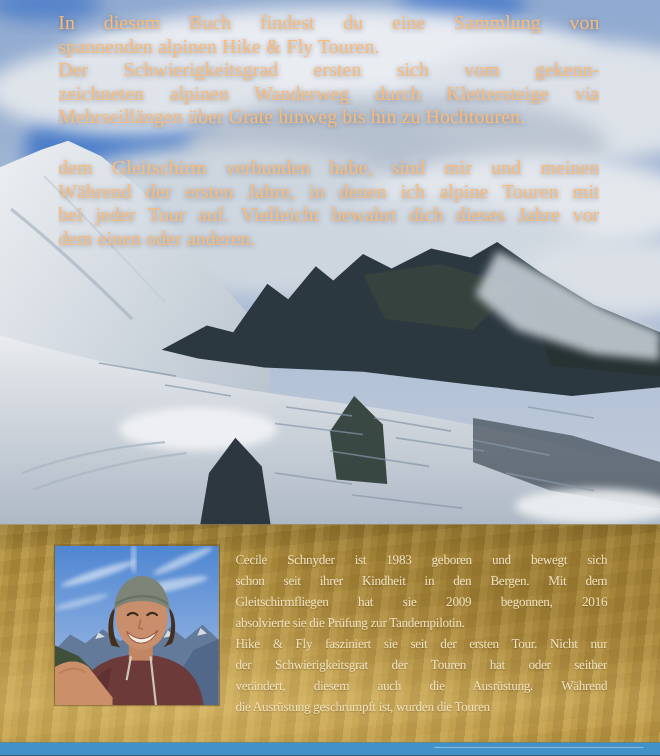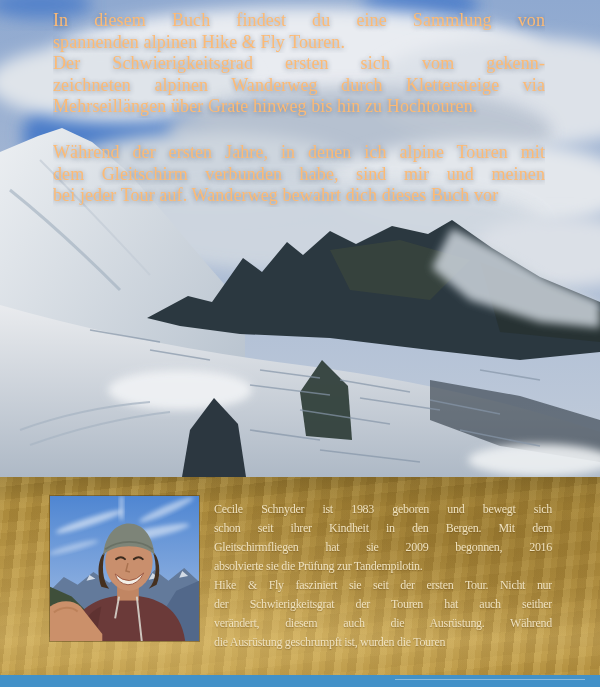--- a/index.html
+++ b/index.html
@@ -117,23 +117,24 @@
       <p class="para">
           <span class="tline">In diesem Buch findest du eine Sammlung von</span>
           <span class="tline">spannenden alpinen Hike &amp; Fly Touren.</span>
         </p>
       <p class="para">
           <span class="tline">Der Schwierigkeitsgrad ersten sich vom gekenn-</span>
           <span class="tline">zeichneten alpinen Wanderweg durch Klettersteige via</span>
           <span class="tline">Mehrseillängen über Grate hinweg bis hin zu Hochtouren.</span>
         </p>
       <p class="para gap">
+          <span class="tline">dem Gleitschirm verbunden habe, sind mir und meinen</span>
           <span class="tline">Während der ersten Jahre, in denen ich alpine Touren mit</span>
-          <span class="tline">dem Gleitschirm verbunden habe, sind mir und meinen</span>
-          <span class="tline">bei jeder Tour auf. Wanderweg bewahrt dich dieses Buch vor</span>
+          <span class="tline">bei jeder Tour auf. Vielleicht bewahrt dich dieses Jahre vor</span>
+          <span class="tline">dem einen oder anderen.</span>
         </p>
     </div>
   </div>
 
   <div class="gold">
 
     <div class="author-photo">
       <svg viewBox="0 0 151 147" preserveAspectRatio="none" aria-hidden="true">
         <defs>
           <linearGradient id="psky" x1="0" y1="0" x2="0" y2="1">
@@ -186,21 +187,21 @@
 
     <div class="bio">
       <p class="para">
           <span class="tline">Cecile Schnyder ist 1983 geboren und bewegt sich</span>
           <span class="tline">schon seit ihrer Kindheit in den Bergen. Mit dem</span>
           <span class="tline">Gleitschirmfliegen hat sie 2009 begonnen, 2016</span>
           <span class="tline">absolvierte sie die Prüfung zur Tandempilotin.</span>
         </p>
       <p class="para">
           <span class="tline">Hike &amp; Fly fasziniert sie seit der ersten Tour. Nicht nur</span>
-          <span class="tline">der Schwierigkeitsgrat der Touren hat auch seither</span>
+          <span class="tline">der Schwierigkeitsgrat der Touren hat oder seither</span>
           <span class="tline">verändert, diesem auch die Ausrüstung. Während</span>
           <span class="tline">die Ausrüstung geschrumpft ist, wurden die Touren</span>
         </p>
     </div>
   </div>
 
   <div class="bar">
     <div class="glint"></div>
   </div>
 

